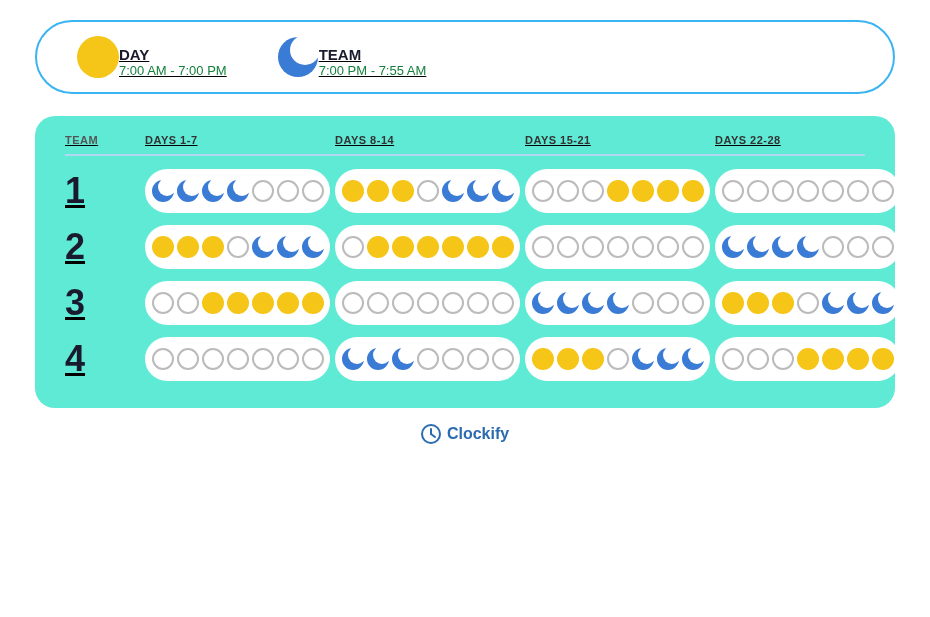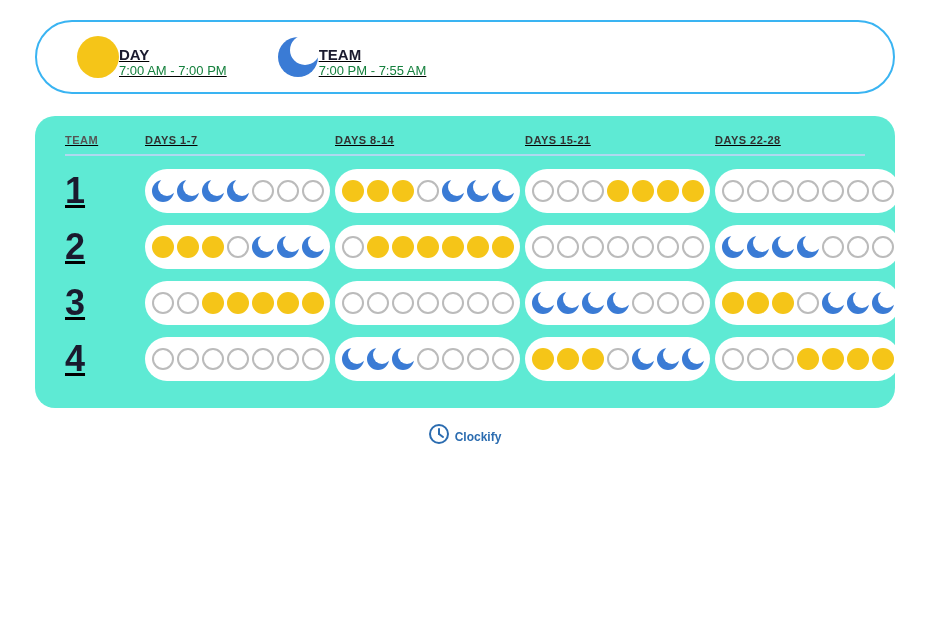--- a/index.html
+++ b/index.html
@@ -135,24 +135,24 @@
     }
     .sym-out {
       border: 2px solid #bbb;
       background: white;
     }
 
     
     .footer {
       margin-top: 16px;
       display: flex;
-      align-items: flex-end;
+      align-items: center;
       gap: 6px;
       color: #2b6cb0;
-      font-size: 12px;
+      font-size: 16px;
       font-weight: 600;
     }
     .footer svg {
       width: 20px; height: 20px;
     }
   </style>
 </head>
 <body>
 
 <div class="legend">

